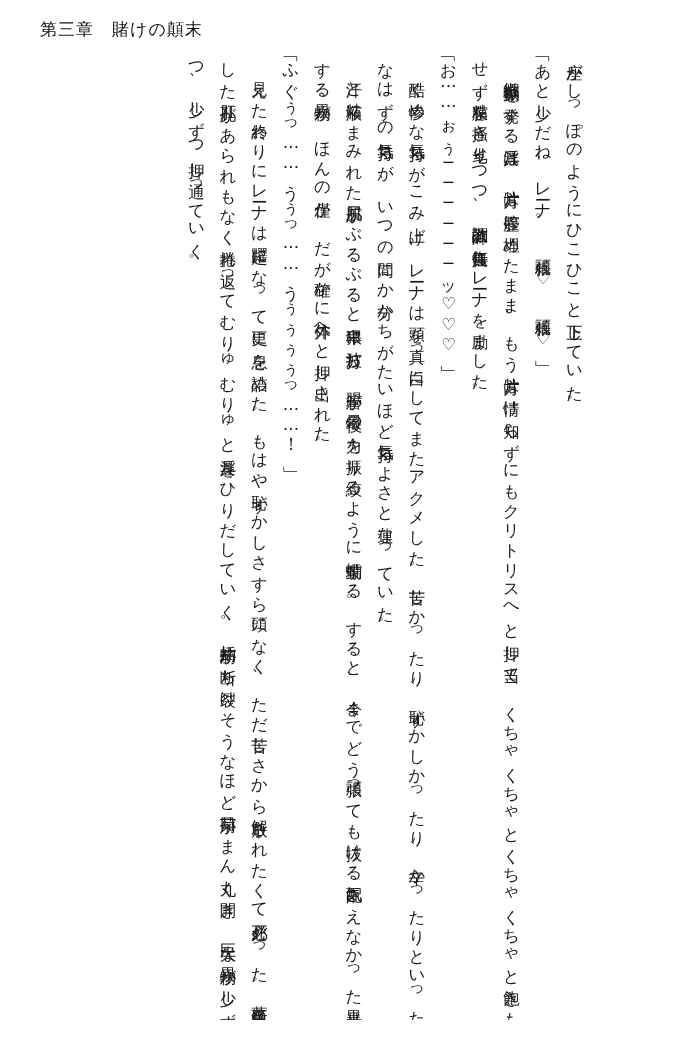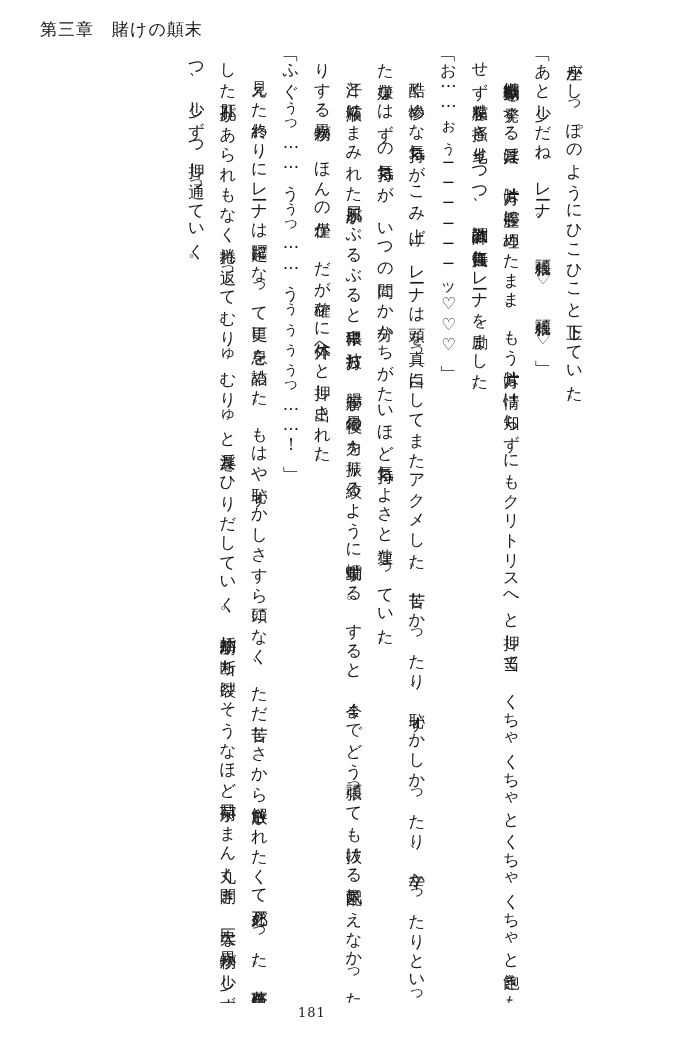--- a/index.html
+++ b/index.html
@@ -91,17 +91,14 @@
       <p class="noindent">「あと少しだね、レーナ。　頑張れ♡　頑張れ♡」</p>
       <p class="noindent">　微細振動を発する淫具は、片方は膣壺に埋めたまま、もう片方は情け知らずにもクリトリスへと押し当て、くちゃくちゃとくちゃくちゃと飽きもせず粘膜を掻き毟りつつ、調教師は無責任にレーナを励ました。</p>
       <p class="noindent">「お……ぉぅ──────ッ♡♡♡」</p>
       <p class="noindent">　酷く惨めな気持ちがこみ上げ、レーナは頭を真っ白にしてまたアクメした。苦しかったり、恥ずかしかったり、辛かったりといった嫌なはずの気持ちが、いつの間にか分かちがたいほど気持ちよさと連なっていた。</p>
       <p class="noindent">　汗と粘液にまみれた尻肌がぶるぶると卑猥に波打ち、腸管が最後の力を振り絞るように蠕動する。すると、今までどう頑張っても抜ける気配さえなかった黒光りする異物が、ほんの僅か、だが確かに体外へと押し出された。</p>
       <p class="noindent">「ふぐぅっ……うぅっ……うぅぅぅぅっ……!」</p>
       <p class="noindent">　見えた終わりにレーナは躍起になって更に息を詰めた。もはや恥ずかしさすら頭になく、ただ苦しさから解放されたくて必死だった。薔薇色に充血した肛孔があられもなく捲れ返ってむりゅむりゅと淫具をひりだしていく。括約筋が断ち裂けそうなほど菊口がまん丸く開き、巨大な異物が少しずつ、少しずつ押し通っていく。</p>
     </div>
   </div>
 
-  <div class="footer">
-    <span>181</span>
-  </div>
 
 </div>
 
 </body></html>

